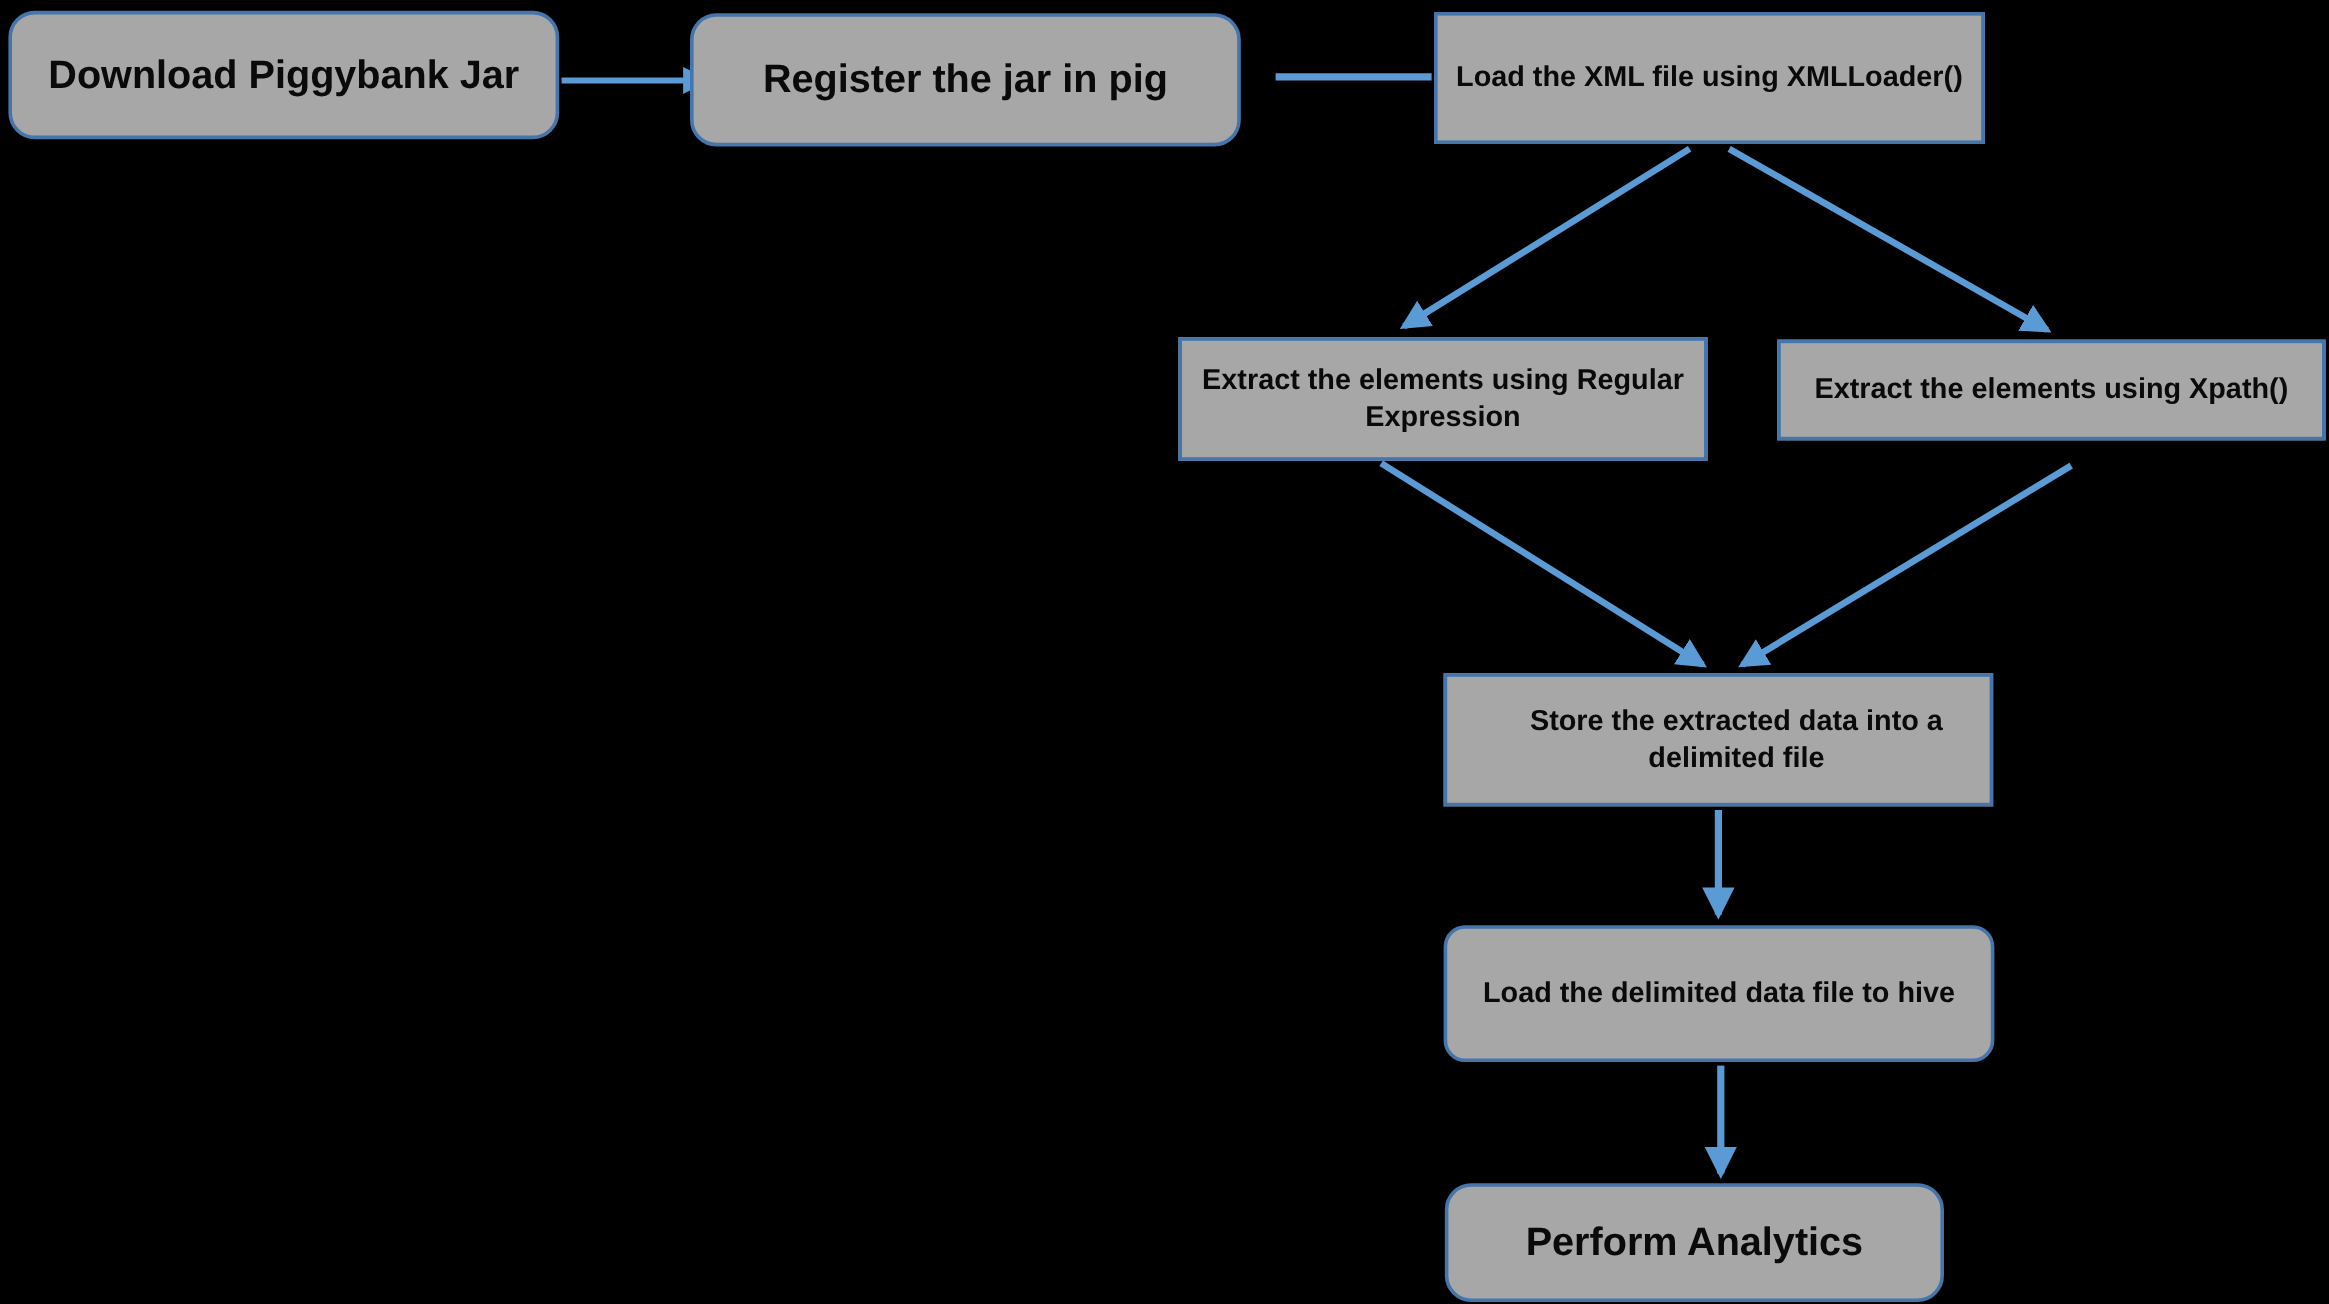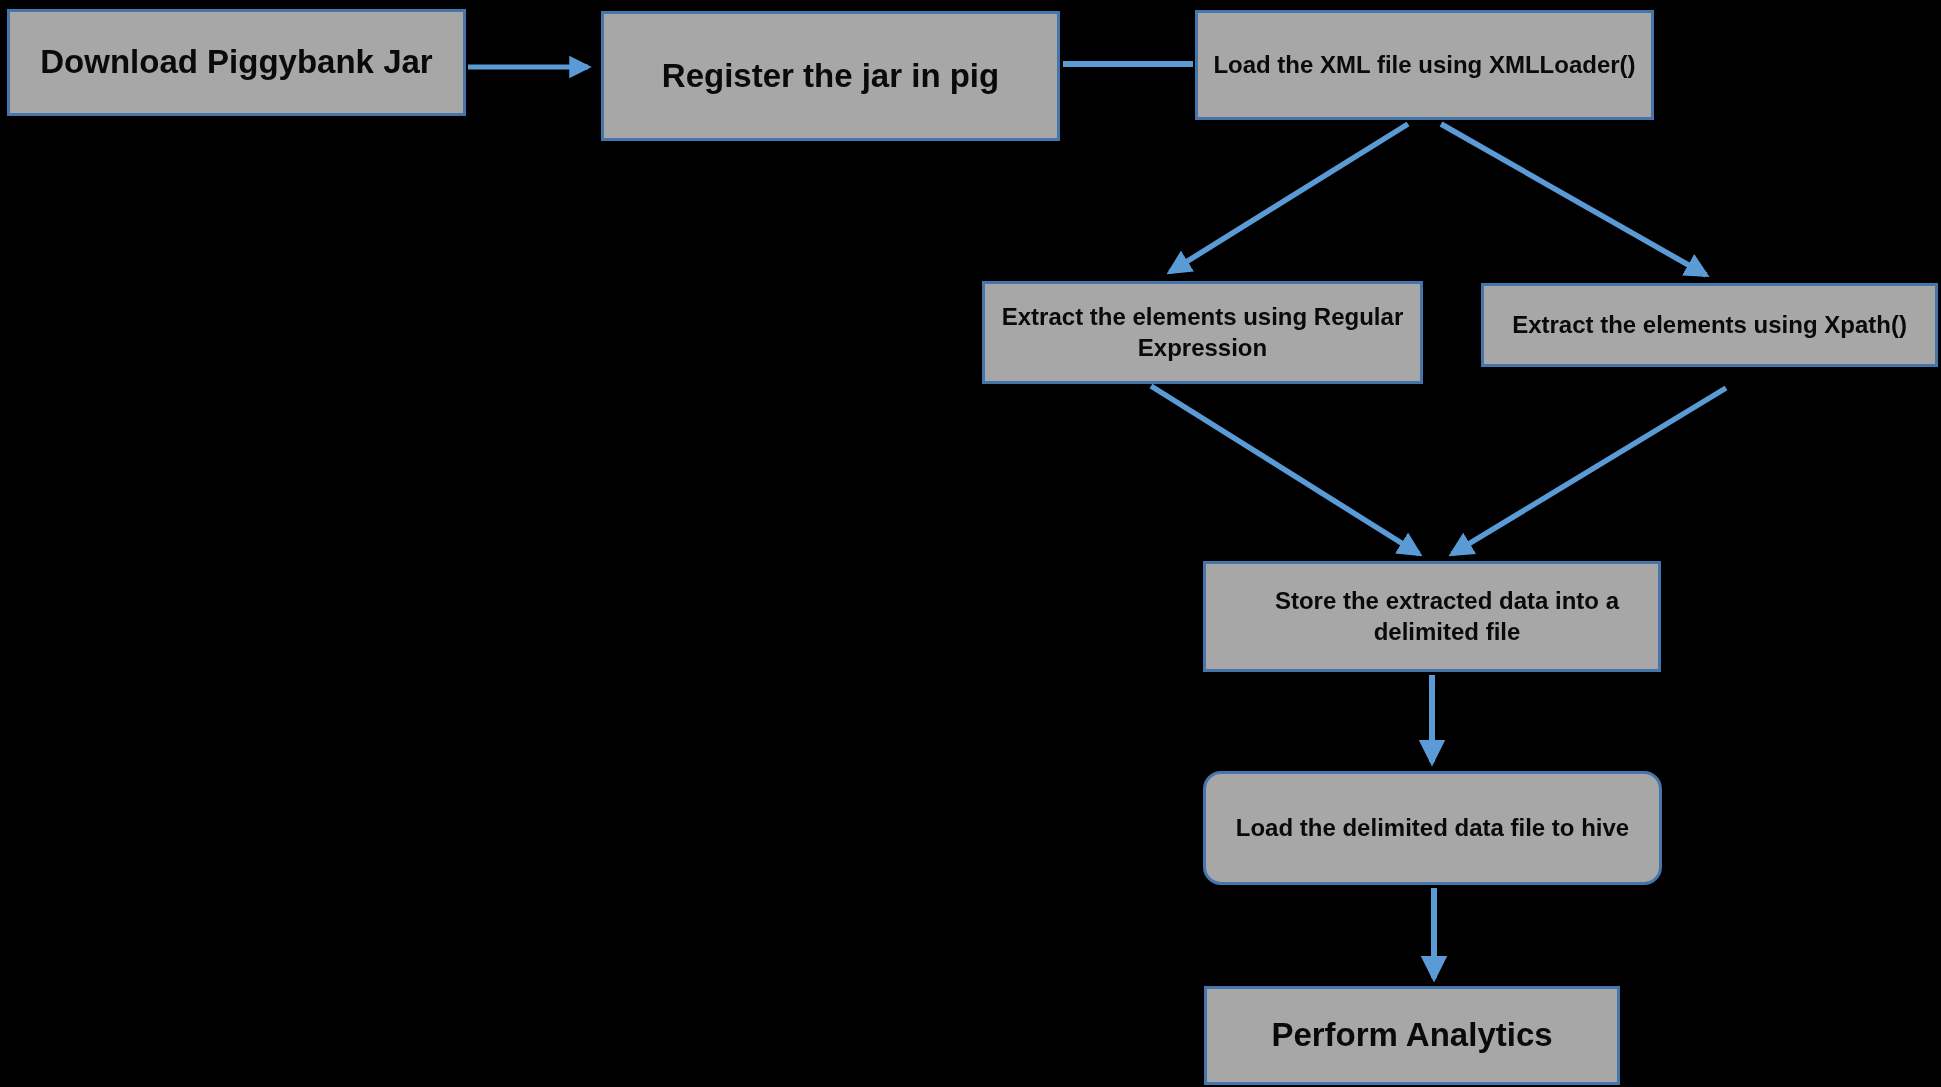--- a/index.html
+++ b/index.html
@@ -33,21 +33,21 @@
     border: 3px solid var(--node-border);
     color: var(--text-color);
     display: flex;
     align-items: center;
     justify-content: center;
     text-align: center;
     font-weight: bold;
     line-height: 1.28;
     padding: 0 6px;
   }
-  .font-lg { font-size: 33px; }
+  .font-lg { font-size: 33px; border-radius: 22px; }
   .font-md { font-size: 24px; }
 </style>
 </head>
 <body>
 
 <div class="canvas">
 
   <svg class="edges-layer" viewBox="0 0 1941 1087" xmlns="http://www.w3.org/2000/svg">
     <defs>
       <marker id="arrowhead" viewBox="0 0 6 6" refX="5" refY="3" markerWidth="4.5" markerHeight="4.5" orient="auto" markerUnits="strokeWidth">
@@ -61,21 +61,21 @@
     <line class="edge" x1="1151" y1="386" x2="1419" y2="554" stroke-width="5.5" marker-end="url(#arrowhead)"></line>
     <line class="edge" x1="1726" y1="388" x2="1452" y2="554" stroke-width="5.5" marker-end="url(#arrowhead)"></line>
     <line class="edge" x1="1432" y1="675" x2="1432" y2="762" stroke-width="6" marker-end="url(#arrowhead)"></line>
     <line class="edge" x1="1434" y1="888" x2="1434" y2="978" stroke-width="6" marker-end="url(#arrowhead)"></line>
   </svg>
 
   <div class="node font-lg" style="left:7px; top:9px; width:459px; height:107px;">
     <span>Download Piggybank Jar</span>
   </div>
 
-  <div class="node font-lg" style="left:601px; top:11px; width:459px; height:130px;">
+  <div class="node font-lg" style="left:575px; top:11px; width:459px; height:111px;">
     <span>Register the jar in pig</span>
   </div>
 
   <div class="node font-md" style="left:1195px; top:10px; width:459px; height:110px;">
     <span>Load the XML file using XMLLoader()</span>
   </div>
 
   <div class="node font-md" style="left:982px; top:281px; width:441px; height:103px;">
     <span>Extract the elements using Regular Expression</span>
   </div>

